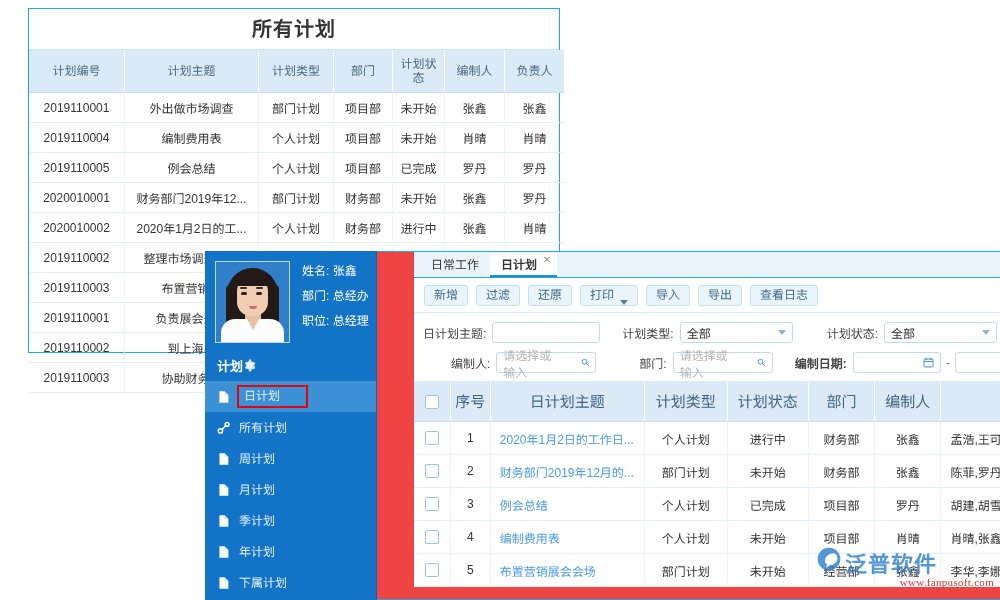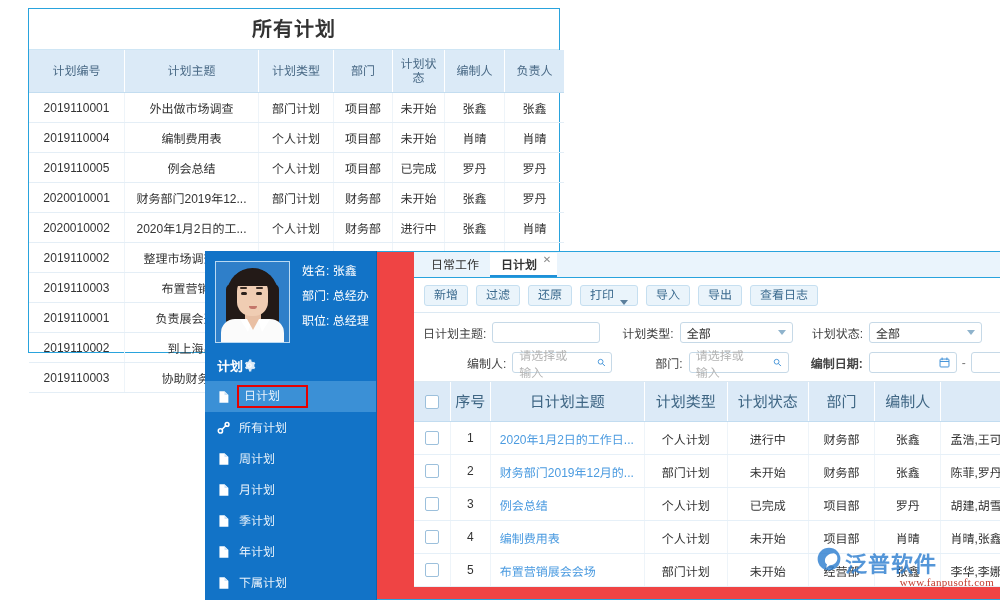--- a/index.html
+++ b/index.html
@@ -477,31 +477,31 @@
       <div class="frow">
         <span class="flab">日计划主题:</span>
         <div class="fin" style="width:108px;"></div>
 
         <span class="flab" style="margin-left:22px;">计划类型:</span>
         <div class="fin" style="width:113px;">
           <span>全部</span>
           <span class="sel-caret"></span>
         </div>
 
-        <span class="flab" style="margin-left:19px;">计划状态:</span>
+        <span class="flab" style="margin-left:34px;">计划状态:</span>
         <div class="fin" style="width:113px;">
           <span>全部</span>
           <span class="sel-caret"></span>
         </div>
 
         <span class="flab" style="margin-left:22px;overflow:hidden;">计</span>
       </div>
 
       <div class="frow">
-        <span class="flab" style="margin-left:44px;">编制人:</span>
+        <span class="flab" style="margin-left:28px;">编制人:</span>
         <div class="fin ph" style="width:100px;">
           <span>请选择或输入</span>
           <svg class="mag" width="11" height="11" viewBox="0 0 16 16">
             <circle cx="6.6" cy="6.6" r="4.4" fill="none" stroke="#3c8fd6" stroke-width="1.6"></circle>
             <line x1="10" y1="10" x2="14" y2="14" stroke="#3c8fd6" stroke-width="1.8" stroke-linecap="round"></line>
           </svg>
         </div>
 
         <span class="flab" style="margin-left:43px;">部门:</span>
         <div class="fin ph" style="width:100px;">

